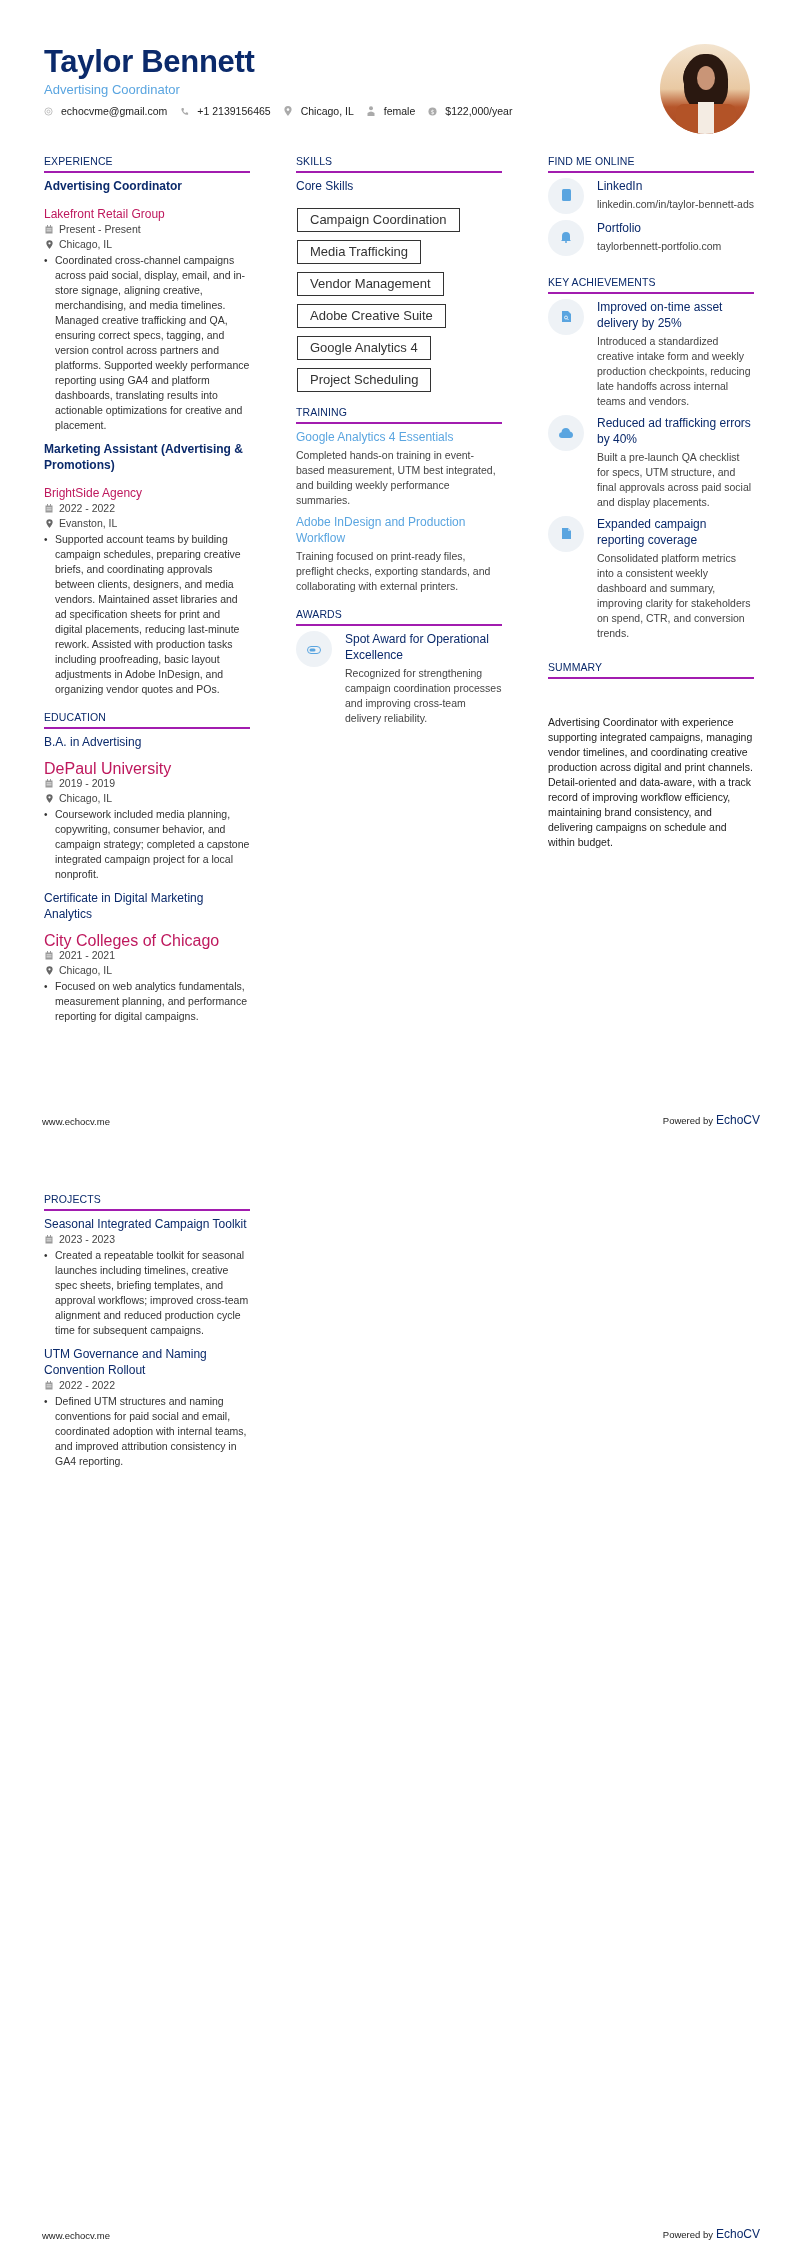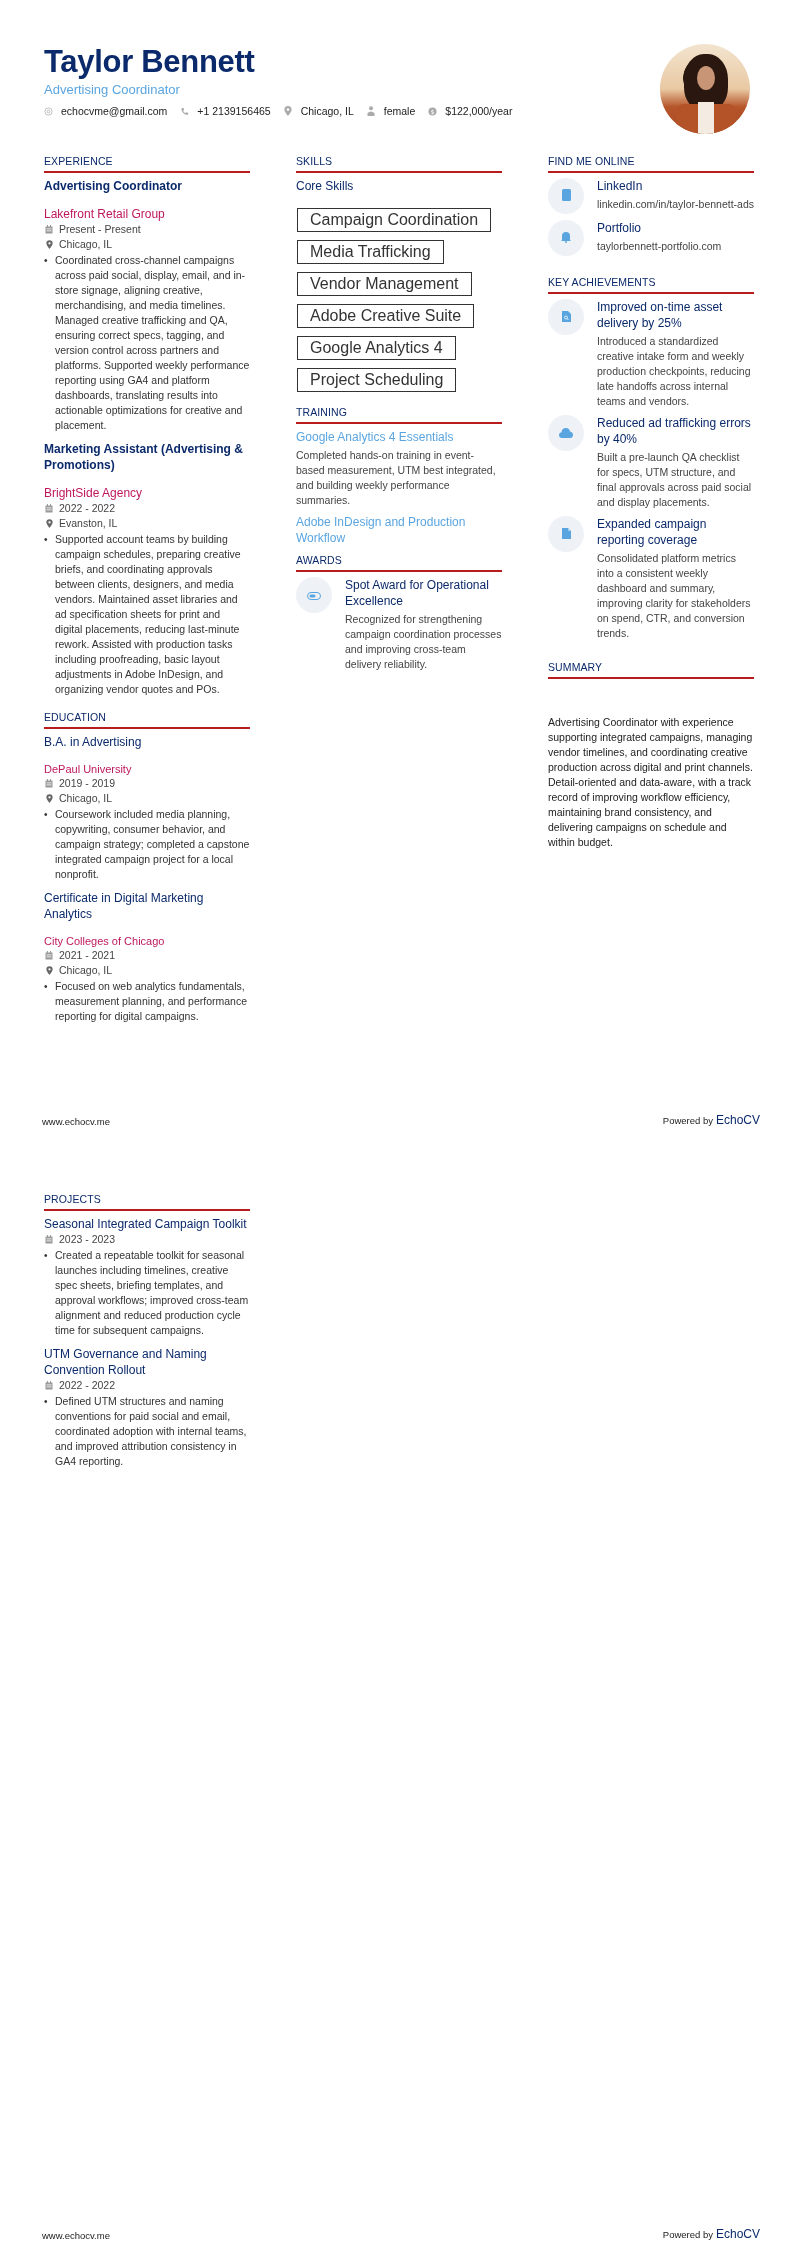--- a/index.html
+++ b/index.html
@@ -29,36 +29,36 @@
   .avatar .jacket-r { position: absolute; left: 52px; top: 60px; width: 24px; height: 40px; background: #b35327; border-radius: 0 8px 0 0; }
 
   
   .col { position: absolute; }
   .col-left { left: 44px; width: 206px; }
   .col-mid { left: 296px; width: 206px; }
   .col-right { left: 548px; width: 206px; }
 
   .sec-title {
     font-size: 10.5px; color: #0b2a6b; text-transform: uppercase; letter-spacing: 0.1px;
-    padding-bottom: 3px; border-bottom: 2px solid #b91c1c; margin-bottom: 5px; line-height: 13px;
+    padding-bottom: 3px; border-bottom: 2px solid #a21caf; margin-bottom: 5px; line-height: 13px;
   }
   .entry { margin-bottom: 8px; }
   .e-title { font-size: 12px; font-weight: bold; color: #0b2a6b; line-height: 16px; }
   .e-title.reg { font-weight: normal; }
   .e-sub { font-size: 12px; color: #be185d; line-height: 16px; margin-top: 12px; }
-  .e-sub.sm { font-size: 11px; line-height: 14px; }
+  .e-sub.sm { font-size: 16px; line-height: 14px; }
   .meta { display: flex; align-items: center; font-size: 10.5px; color: #444; line-height: 15px; }
   .meta .mi { width: 10px; display: inline-flex; justify-content: center; margin-right: 5px; }
   .bullets { list-style: none; margin-top: 1px; }
   .bullets li { position: relative; padding-left: 11px; font-size: 10.5px; line-height: 15px; color: #333; }
   .bullets li::before { content: "•"; position: absolute; left: 0; top: 0; color: #333; font-size: 10px; }
 
   .skill-group { font-size: 12px; color: #0b2a6b; line-height: 16px; margin-bottom: 14px; }
   .chip {
-    display: inline-block; border: 1px solid #333; font-size: 16px; color: #333;
+    display: inline-block; border: 1px solid #333; font-size: 13px; color: #333;
     padding: 5px 12px; margin: 0 0 8px 1px; line-height: 12px;
   }
   .chips { display: flex; flex-direction: column; align-items: flex-start; }
 
   .tr-title { font-size: 12px; color: #5aa5e0; line-height: 16px; }
   .tr-desc { font-size: 10.5px; color: #444; line-height: 15px; margin-top: 3px; margin-bottom: 6px; }
 
   .icon-row { display: flex; align-items: flex-start; margin-bottom: 6px; }
   .circle {
     width: 36px; height: 36px; border-radius: 50%; background: #eef2f6; flex: 0 0 36px;
@@ -268,20 +268,21 @@
     <span class="chip">Adobe Creative Suite</span>
     <span class="chip">Google Analytics 4</span>
     <span class="chip">Project Scheduling</span>
   </div>
 
   <div style="height:6px"></div>
   <div class="sec-title">TRAINING</div>
   <div class="tr-title">Google Analytics 4 Essentials</div>
   <div class="tr-desc">Completed hands-on training in event-based measurement, UTM best integrated, and building weekly performance summaries.</div>
   <div class="tr-title">Adobe InDesign and Production Workflow</div>
+  <div class="tr-desc">Training focused on print-ready files, preflight checks, exporting standards, and collaborating with external printers.</div>
 
   <div style="height:8px"></div>
   <div class="sec-title">AWARDS</div>
   <div class="icon-row">
     <div class="circle">
       <span>
         <svg width="14" height="8" viewBox="0 0 14 8">
             <rect x="0.5" y="0.5" width="13" height="7" rx="3.5" fill="none" stroke="#5aa5e0" stroke-width="1"></rect>
             <rect x="2.5" y="2.5" width="6" height="3" rx="1.5" fill="#5aa5e0"></rect>
           </svg>

